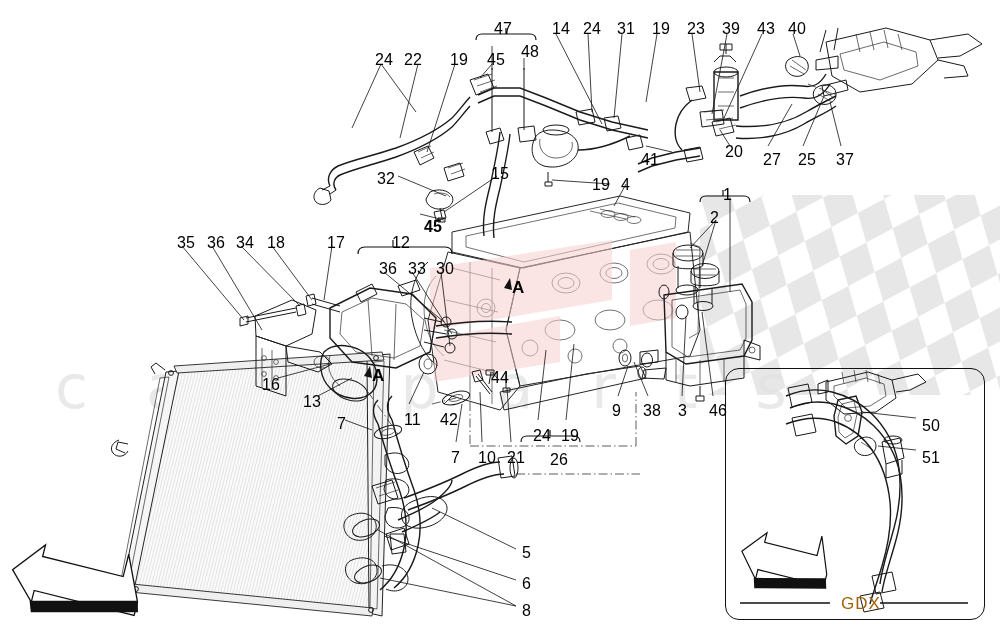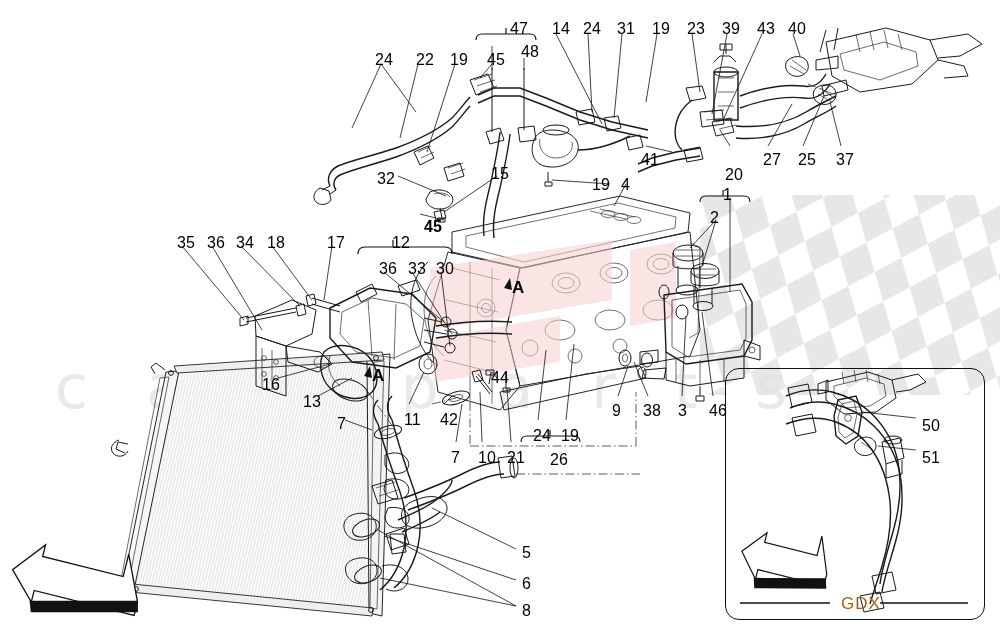--- a/index.html
+++ b/index.html
@@ -488,35 +488,35 @@
 
   <div class="lbl lbl-A" style="left:512px;top:279px;">A</div>
   <div class="lbl lbl-A" style="left:372px;top:367px;">A</div>
   <svg style="position:absolute;left:0;top:0;width:1000px;height:630px;pointer-events:none;">
     <path d="M504,288 L510,278 L512,290 Z" fill="#111"></path>
     <path d="M364,376 L370,366 L372,378 Z" fill="#111"></path>
   </svg>
 
   <div id="callouts">
       <div class="lbl" style="left: 375px; top: 52px;">24</div>
-      <div class="lbl" style="left: 416px; top: 52px;">22</div>
+      <div class="lbl" style="left: 404px; top: 52px;">22</div>
       <div class="lbl" style="left: 450px; top: 52px;">19</div>
       <div class="lbl" style="left: 487px; top: 52px;">45</div>
-      <div class="lbl" style="left: 510px; top: 21px;">47</div>
+      <div class="lbl" style="left: 494px; top: 21px;">47</div>
       <div class="lbl" style="left: 521px; top: 44px;">48</div>
       <div class="lbl" style="left: 552px; top: 21px;">14</div>
       <div class="lbl" style="left: 583px; top: 21px;">24</div>
       <div class="lbl" style="left: 617px; top: 21px;">31</div>
       <div class="lbl" style="left: 652px; top: 21px;">19</div>
       <div class="lbl" style="left: 687px; top: 21px;">23</div>
       <div class="lbl" style="left: 722px; top: 21px;">39</div>
       <div class="lbl" style="left: 757px; top: 21px;">43</div>
       <div class="lbl" style="left: 788px; top: 21px;">40</div>
       <div class="lbl" style="left: 641px; top: 152px;">41</div>
-      <div class="lbl" style="left: 725px; top: 167px;">20</div>
+      <div class="lbl" style="left: 725px; top: 144px;">20</div>
       <div class="lbl" style="left: 763px; top: 152px;">27</div>
       <div class="lbl" style="left: 798px; top: 152px;">25</div>
       <div class="lbl" style="left: 836px; top: 152px;">37</div>
       <div class="lbl" style="left: 377px; top: 171px;">32</div>
       <div class="lbl" style="left: 491px; top: 166px;">15</div>
       <div class="lbl" style="left: 592px; top: 177px;">19</div>
       <div class="lbl" style="left: 621px; top: 177px;">4</div>
       <div class="lbl" style="left: 424px; top: 219px; font-weight: bold;">45</div>
       <div class="lbl" style="left: 723px; top: 187px;">1</div>
       <div class="lbl" style="left: 710px; top: 210px;">2</div>

